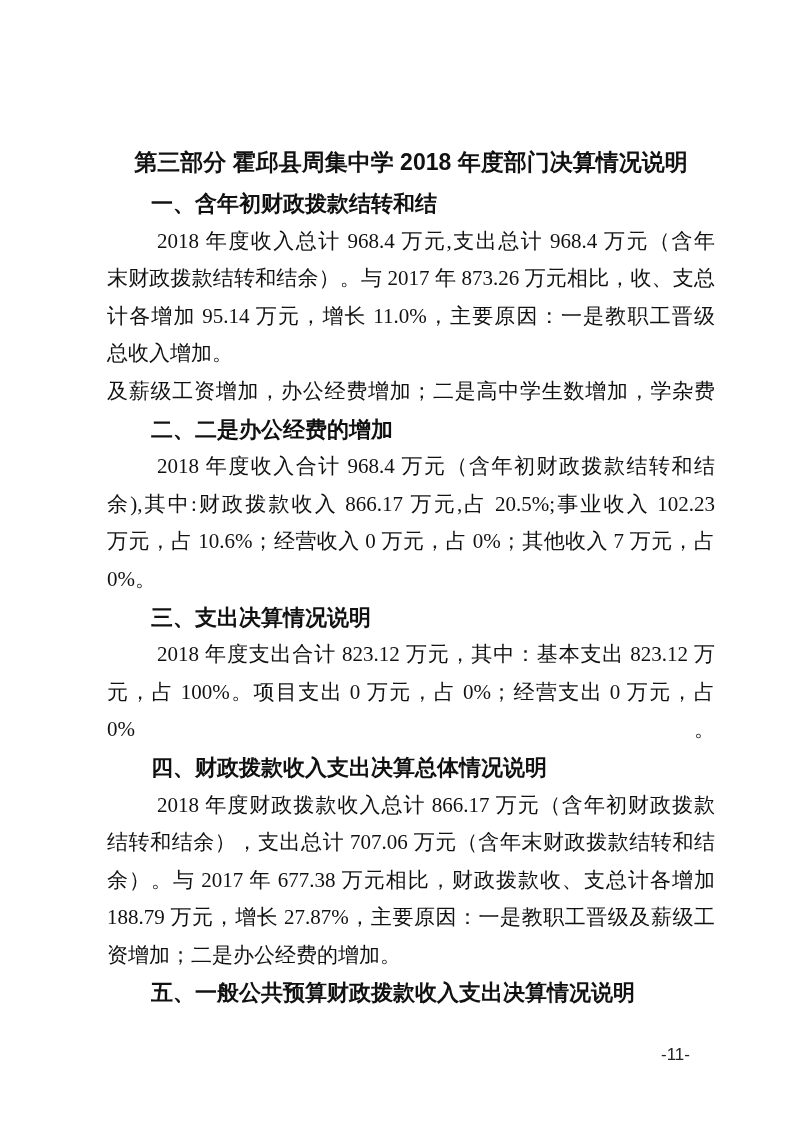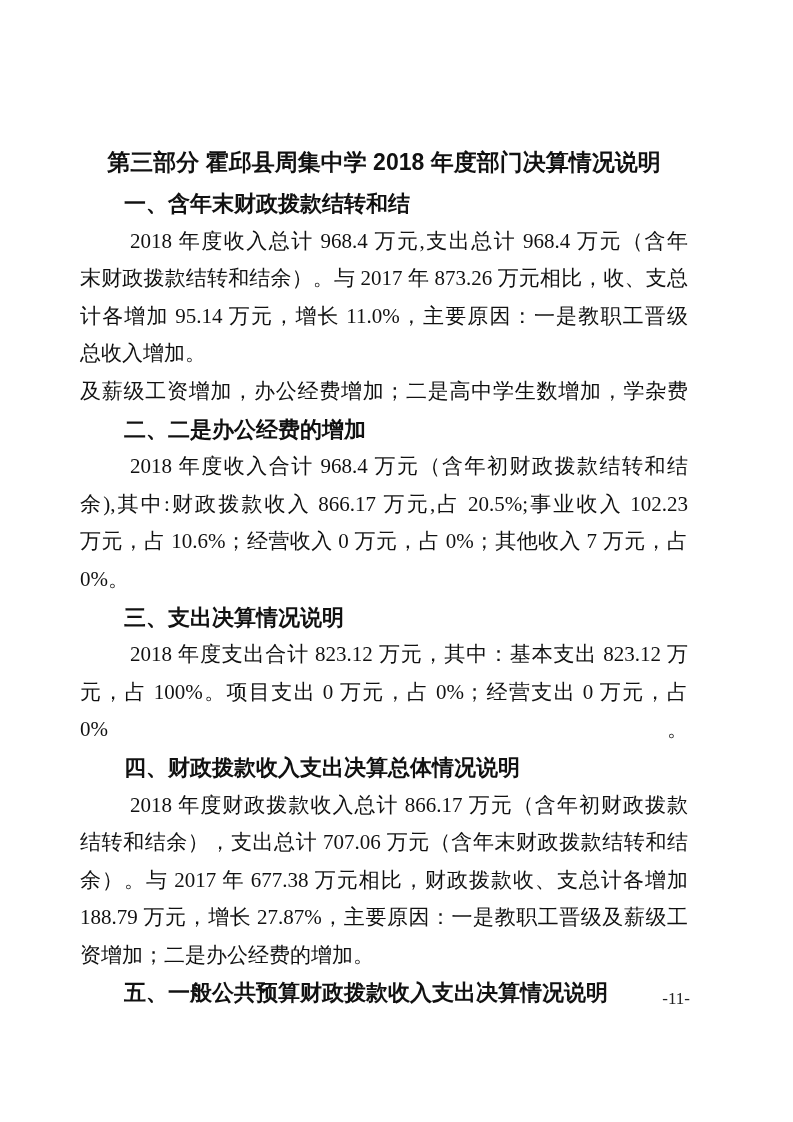--- a/index.html
+++ b/index.html
@@ -9,21 +9,21 @@
   }
   body {
     width: 793px;
     height: 1122px;
     position: relative;
     overflow: hidden;
     color: #111111;
   }
   .page-content {
     position: absolute;
-    left: 80px;
+    left: 107px;
     top: 143px;
     width: 608px;
   }
   .doc-title {
     font-family: "Liberation Sans", "DejaVu Sans", sans-serif;
     font-weight: 700;
     font-size: 23px;
     line-height: 38px;
     text-align: center;
     margin: 0 0 4px 0;
@@ -51,37 +51,37 @@
   }
   .line.fill {
     text-align: justify;
     text-align-last: justify;
   }
   .line.first {
     padding-left: 50px;
   }
   .page-number {
     position: absolute;
-    top: 988px;
+    top: 1044px;
     right: 103px;
-    font-family: Liberation Serif, serif;
+    font-family: Liberation Sans, sans-serif;
     font-size: 17px;
     line-height: 22px;
     color: #222222;
   }
 </style>
 </head>
 <body>
 
 <div class="page-content">
 
   <h1 class="doc-title">第三部分 霍邱县周集中学 2018 年度部门决算情况说明</h1>
 
   <section>
-    <h2 class="section-heading">一、含年末财政拨款结转和结</h2>
+    <h2 class="section-heading">一、含年初财政拨款结转和结</h2>
     <div class="para">
       <div class="line first fill">2018 年度收入总计 968.4 万元,支出总计 968.4 万元（含年</div>
       <div class="line fill">末财政拨款结转和结余）。与 2017 年 873.26 万元相比，收、支总</div>
       <div class="line fill">计各增加 95.14 万元，增长 11.0%，主要原因：一是教职工晋级</div>
       <div class="line">总收入增加。</div>
       <div class="line fill">及薪级工资增加，办公经费增加；二是高中学生数增加，学杂费</div>
     </div>
   </section>
 
   <section>

